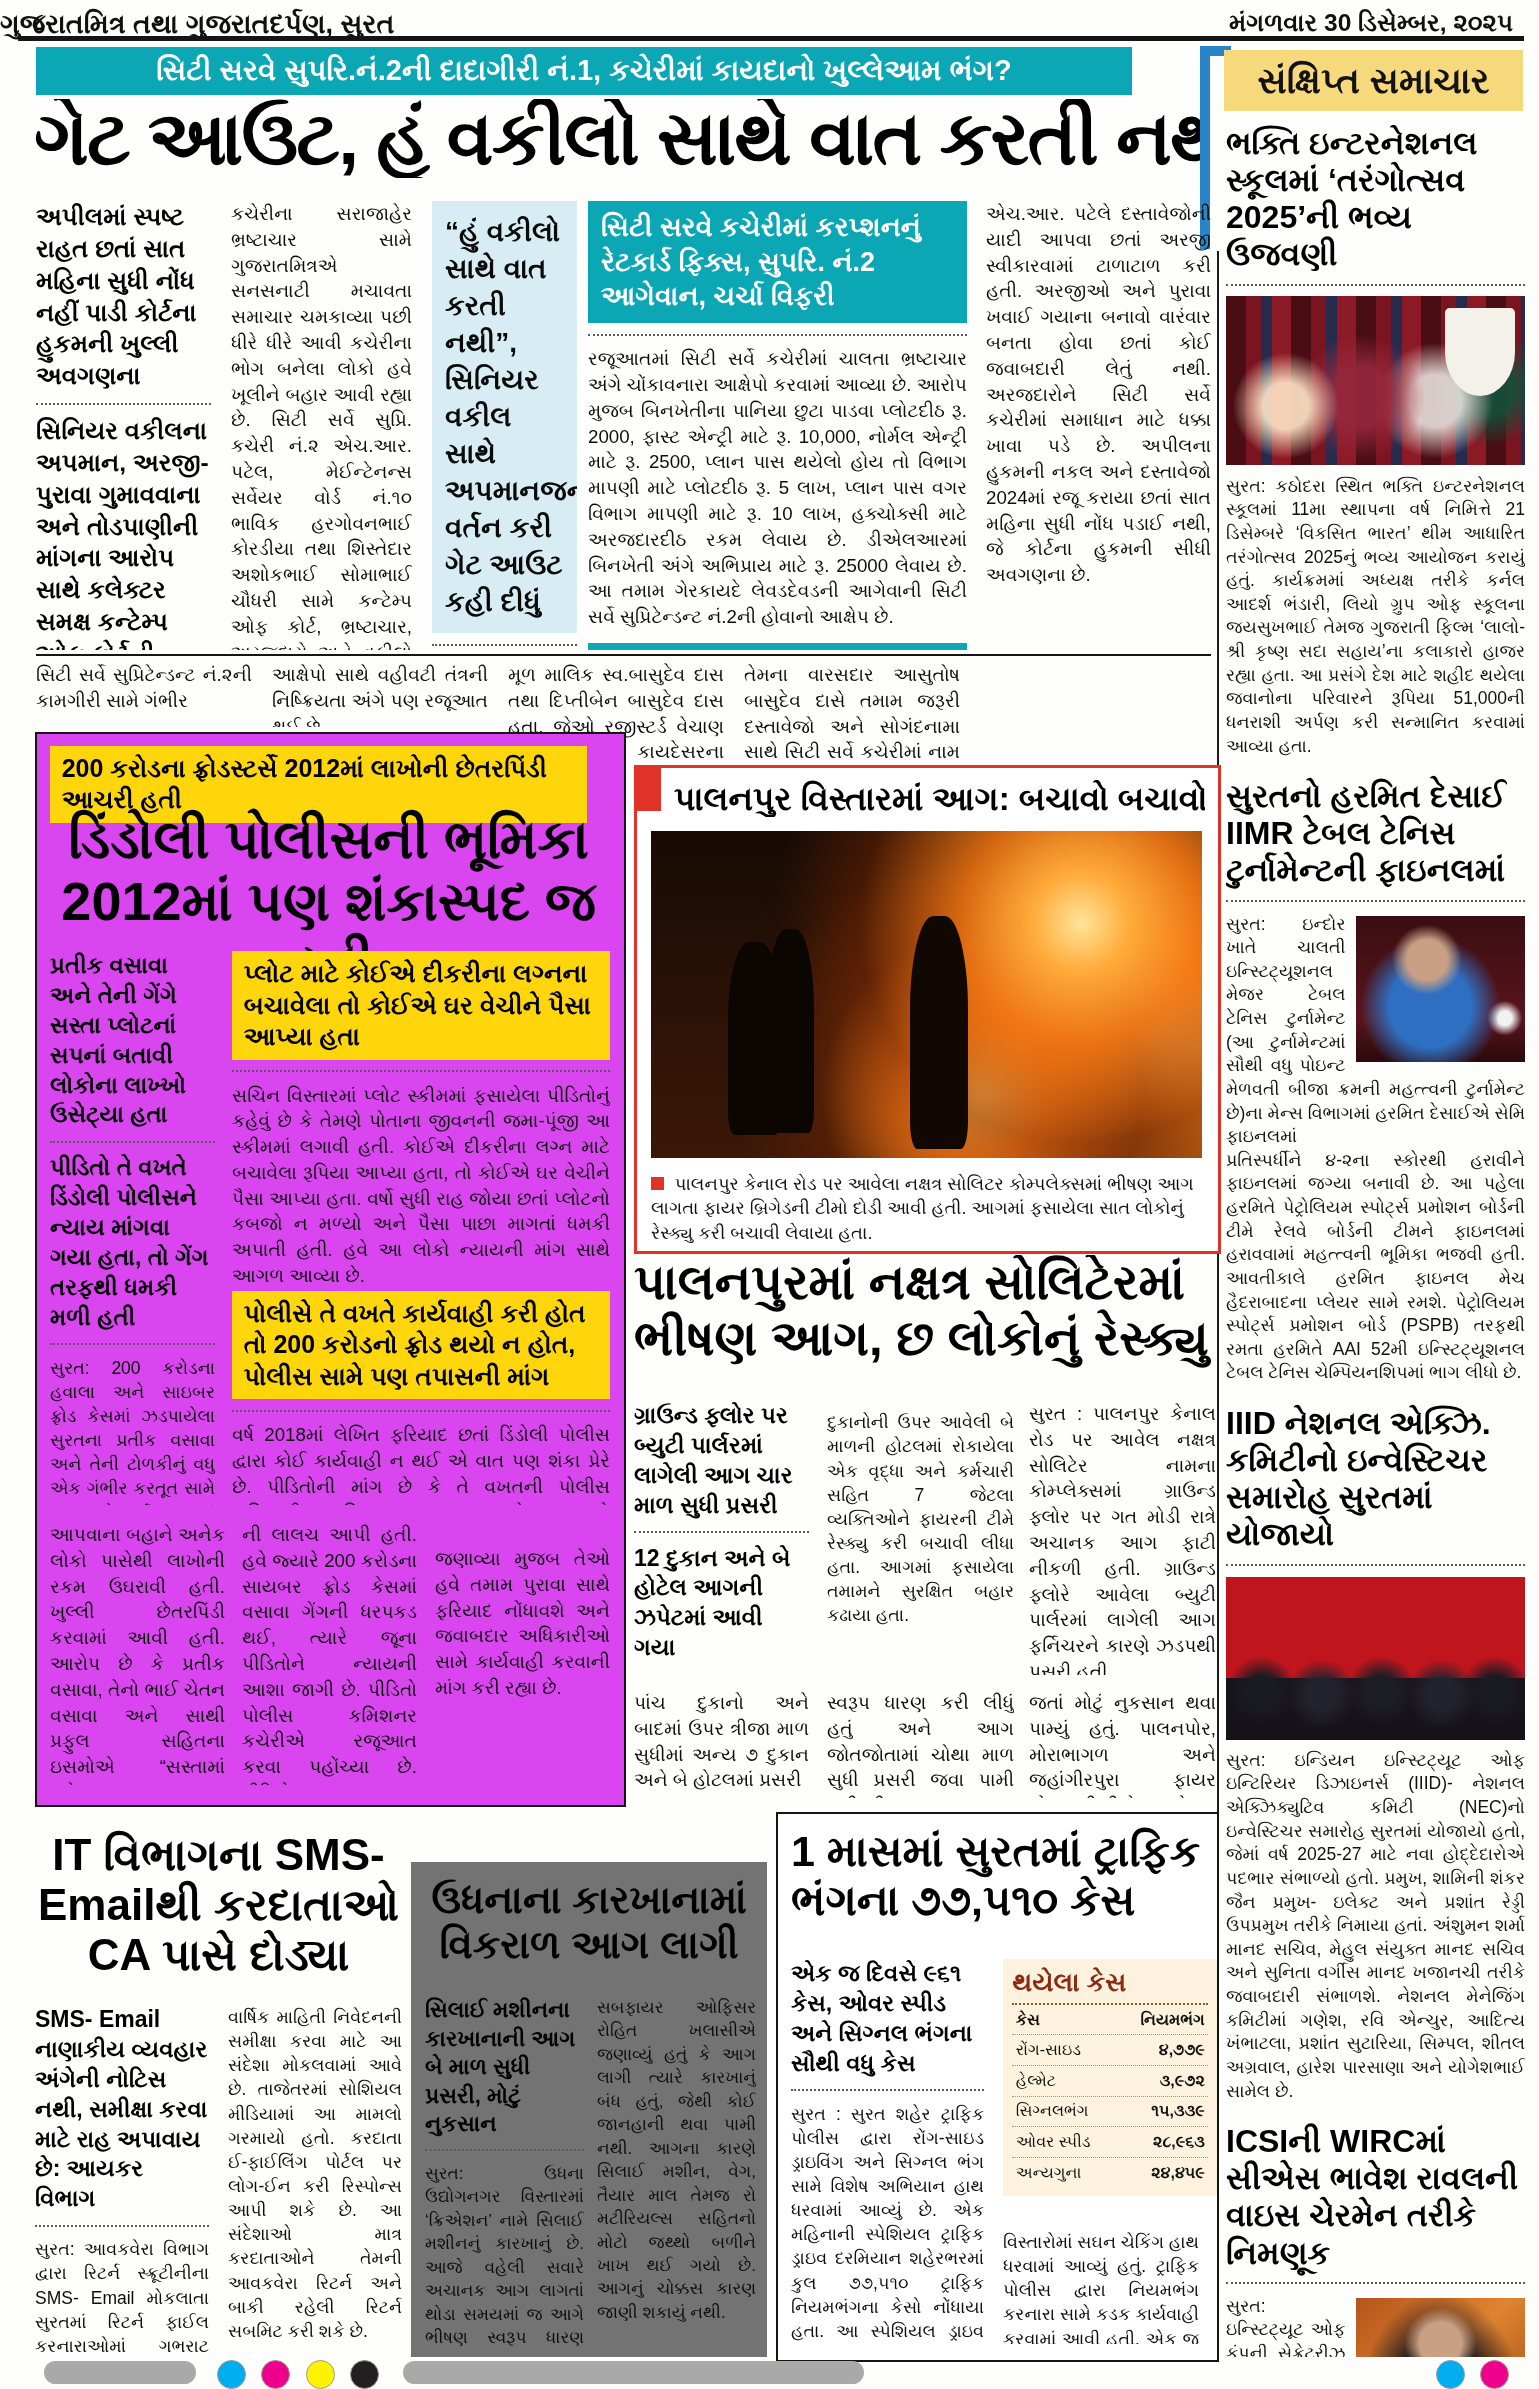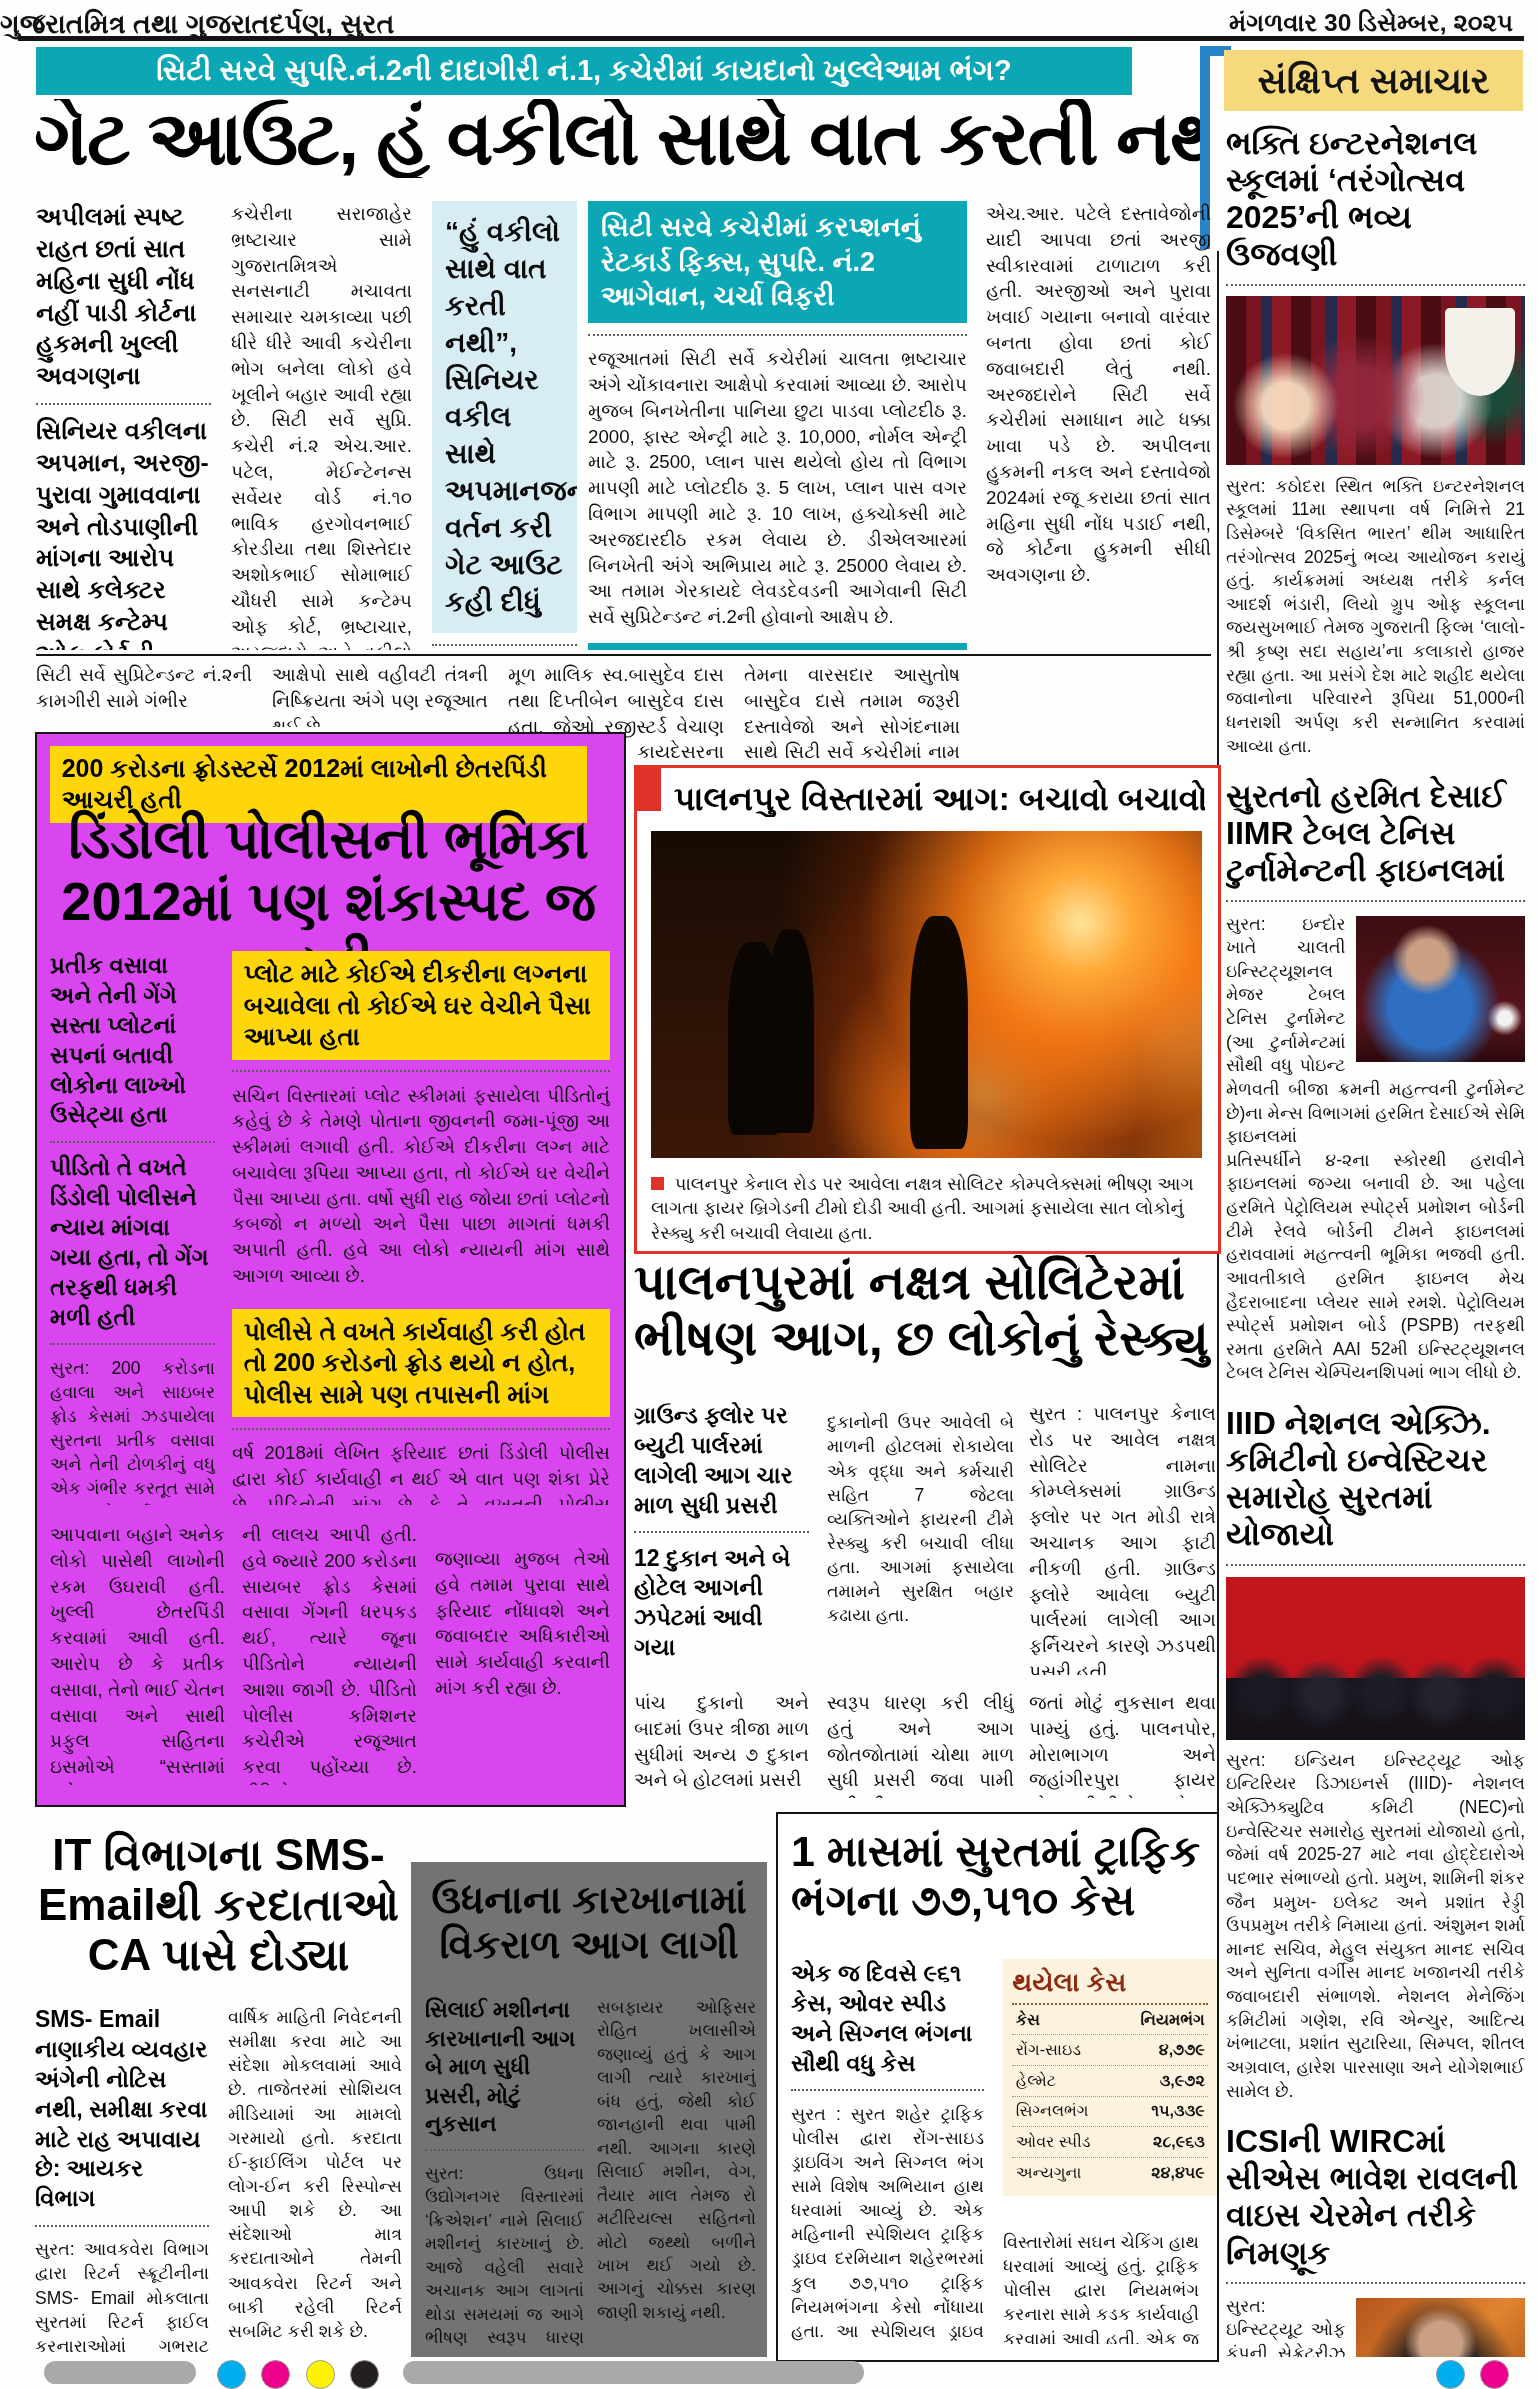--- a/index.html
+++ b/index.html
@@ -85,21 +85,21 @@
       <div class="deck" style="font-size:23px"><span class="lw">પ્રતીક</span> <span>વસાવા અને તેની ગેંગે સસ્તા પ્લોટનાં સપનાં બતાવી લોકોના લાખ્ખો ઉસેટ્યા હતા</span></div>
       <div class="dot"></div>
       <div class="deck" style="font-size:23px"><span class="lw">પીડિતો</span> <span>તે વખતે ડિંડોલી પોલીસને ન્યાય માંગવા ગયા હતા, તો ગેંગ તરફથી ધમકી મળી હતી</span></div>
       <div class="dot"></div>
       <div class="bd" style="font-size:17.5px">સુરત: 200 કરોડના હવાલા અને સાઇબર ફ્રોડ કેસમાં ઝડપાયેલા સુરતના પ્રતીક વસાવા અને તેની ટોળકીનું વધુ એક ગંભીર કરતૂત સામે આવ્યું છે. વર્ષ 2012માં સચિન વિસ્તારમાં સસ્તા પ્લોટ અપાવવાના બહાને લોકો પાસેથી લાખો રૂપિયા પડાવી લેવાયા હતા અને ન પ્લોટ મળ્યા કે ન પૈસા પાછા અપાયા. આક્ષેપ છે કે વર્ષ 2018માં ડિંડોલી પોલીસને લેખિત ફરિયાદ અપાઈ છતાં કોઈ કાર્યવાહી નહીં કરાતાં પીડિતો ન્યાયથી વંચિત રહ્યા હતા. 200 કરોડના હવાલા કેસ બાદ જૂની સ્કીમોની તપાસની માંગ પણ ઊઠી છે.</div>
     </div>
     <div style="position:absolute;left:195px;top:217px;width:378px;height:554px;overflow:hidden">
       <div class="ybox">પ્લોટ માટે કોઈએ દીકરીના લગ્નના બચાવેલા તો કોઈએ ઘર વેચીને પૈસા આપ્યા હતા</div>
       <div class="dot"></div>
       <div class="bd">સચિન વિસ્તારમાં પ્લોટ સ્કીમમાં ફસાયેલા પીડિતોનું કહેવું છે કે તેમણે પોતાના જીવનની જમા-પૂંજી આ સ્કીમમાં લગાવી હતી. કોઈએ દીકરીના લગ્ન માટે બચાવેલા રૂપિયા આપ્યા હતા, તો કોઈએ ઘર વેચીને પૈસા આપ્યા હતા. વર્ષો સુધી રાહ જોયા છતાં પ્લોટનો કબજો ન મળ્યો અને પૈસા પાછા માગતાં ધમકી અપાતી હતી. હવે આ લોકો ન્યાયની માંગ સાથે આગળ આવ્યા છે.</div>
-      <div class="ybox" style="margin-top:20px">પોલીસે તે વખતે કાર્યવાહી કરી હોત તો 200 કરોડનો ફ્રોડ થયો ન હોત, પોલીસ સામે પણ તપાસની માંગ</div>
+      <div class="ybox" style="margin-top:2px">પોલીસે તે વખતે કાર્યવાહી કરી હોત તો 200 કરોડનો ફ્રોડ થયો ન હોત, પોલીસ સામે પણ તપાસની માંગ</div>
       <div class="dot"></div>
       <div class="bd">વર્ષ 2018માં લેખિત ફરિયાદ છતાં ડિંડોલી પોલીસ દ્વારા કોઈ કાર્યવાહી ન થઈ એ વાત પણ શંકા પ્રેરે છે. પીડિતોની માંગ છે કે તે વખતની પોલીસ ભૂમિકાની પણ નિષ્પક્ષ તપાસ થાય અને જવાબદારો સામે નિયત દંડનીય કાર્યવાહી થાય. જો સમયસર તપાસ થઈ હોત તો હજારો લોકો નવા ફ્રોડનો ભોગ બનતા અટકી શક્યા હોત તેવું પીડિતો ભારપૂર્વક જણાવી રહ્યા છે.</div>
     </div>
     <div class="bd" style="position:absolute;left:13px;top:788px;width:175px;height:263px;overflow:hidden">આપવાના બહાને અનેક લોકો પાસેથી લાખોની રકમ ઉઘરાવી હતી. ખુલ્લી છેતરપિંડી કરવામાં આવી હતી. આરોપ છે કે પ્રતીક વસાવા, તેનો ભાઈ ચેતન વસાવા અને સાથી પ્રફુલ સહિતના ઇસમોએ “સસ્તામાં પ્લોટ”</div>
     <div class="bd" style="position:absolute;left:205px;top:788px;width:175px;height:263px;overflow:hidden">ની લાલચ આપી હતી. હવે જ્યારે 200 કરોડના સાયબર ફ્રોડ કેસમાં વસાવા ગેંગની ધરપકડ થઈ, ત્યારે જૂના પીડિતોને ન્યાયની આશા જાગી છે. પીડિતો પોલીસ કમિશનર કચેરીએ રજૂઆત કરવા પહોંચ્યા છે. પીડિતોના</div>
     <div class="bd" style="position:absolute;left:398px;top:812px;width:175px;height:263px;overflow:hidden">જણાવ્યા મુજબ તેઓ હવે તમામ પુરાવા સાથે ફરિયાદ નોંધાવશે અને જવાબદાર અધિકારીઓ સામે કાર્યવાહી કરવાની માંગ કરી રહ્યા છે.</div>
   </div>
 
   <div class="abs" style="left:634px;top:765px;width:581px;height:483px;border:3.5px solid #e03228;background:#fff;overflow:hidden">
     <div style="position:absolute;left:-3.5px;top:-3.5px;width:27px;height:46px;background:#e03228"></div>

